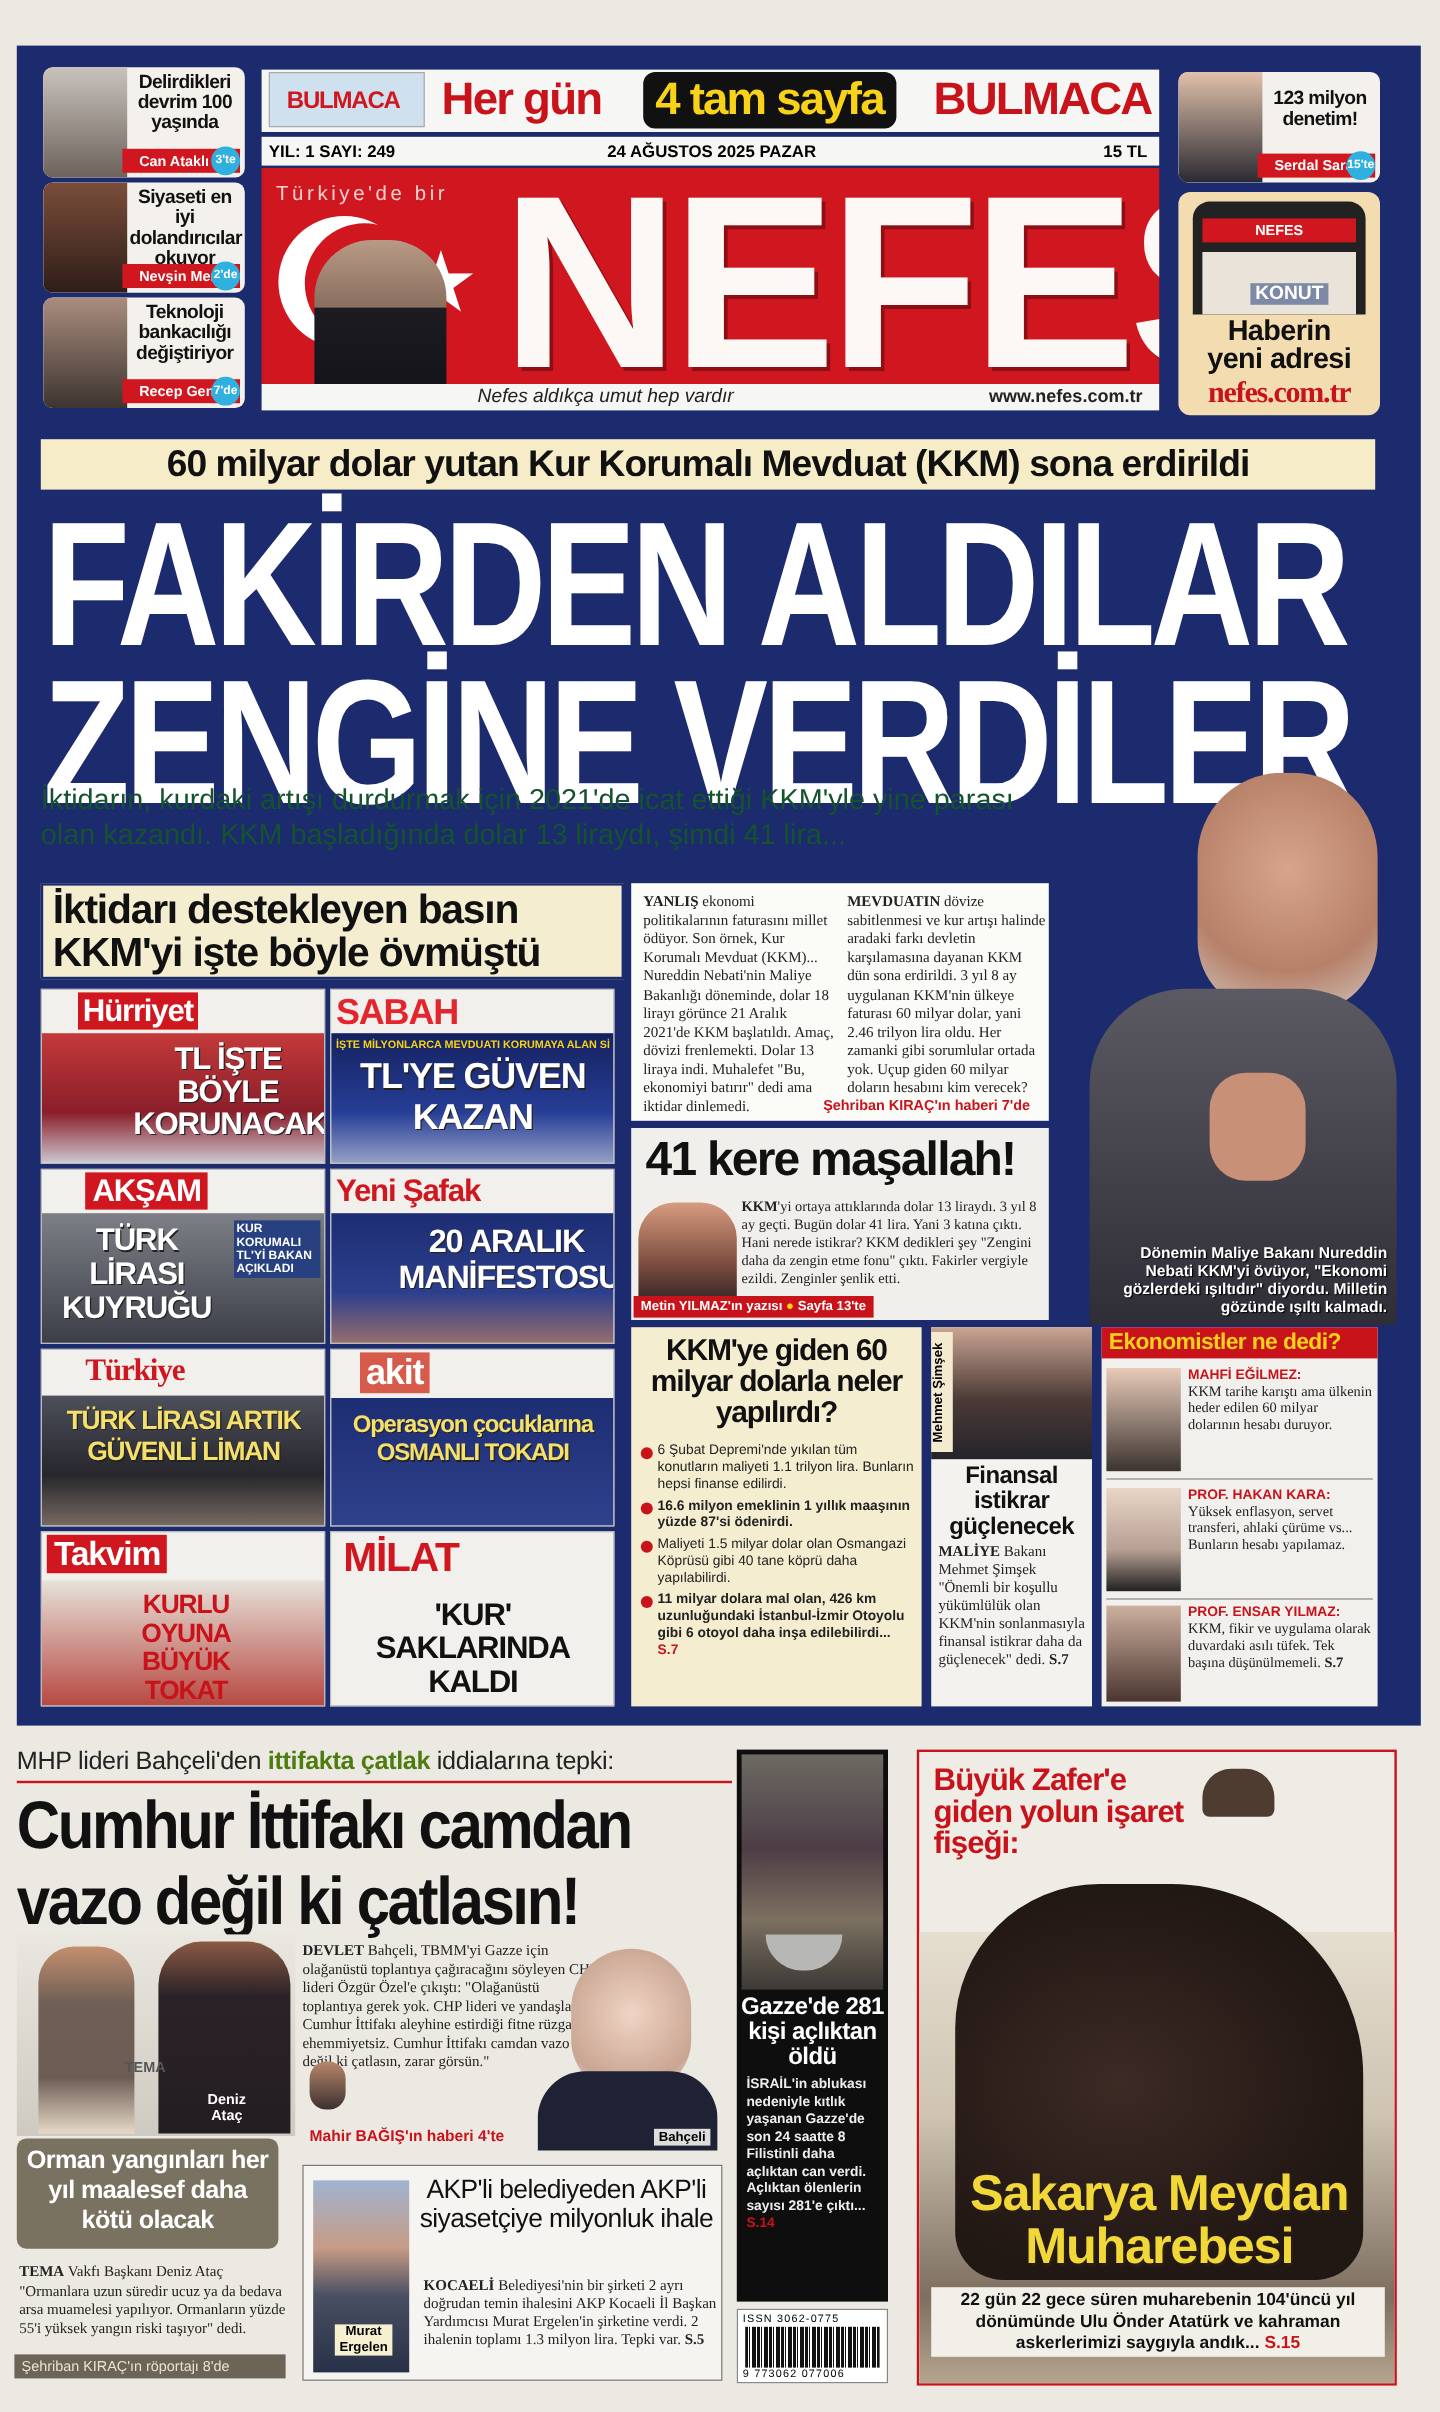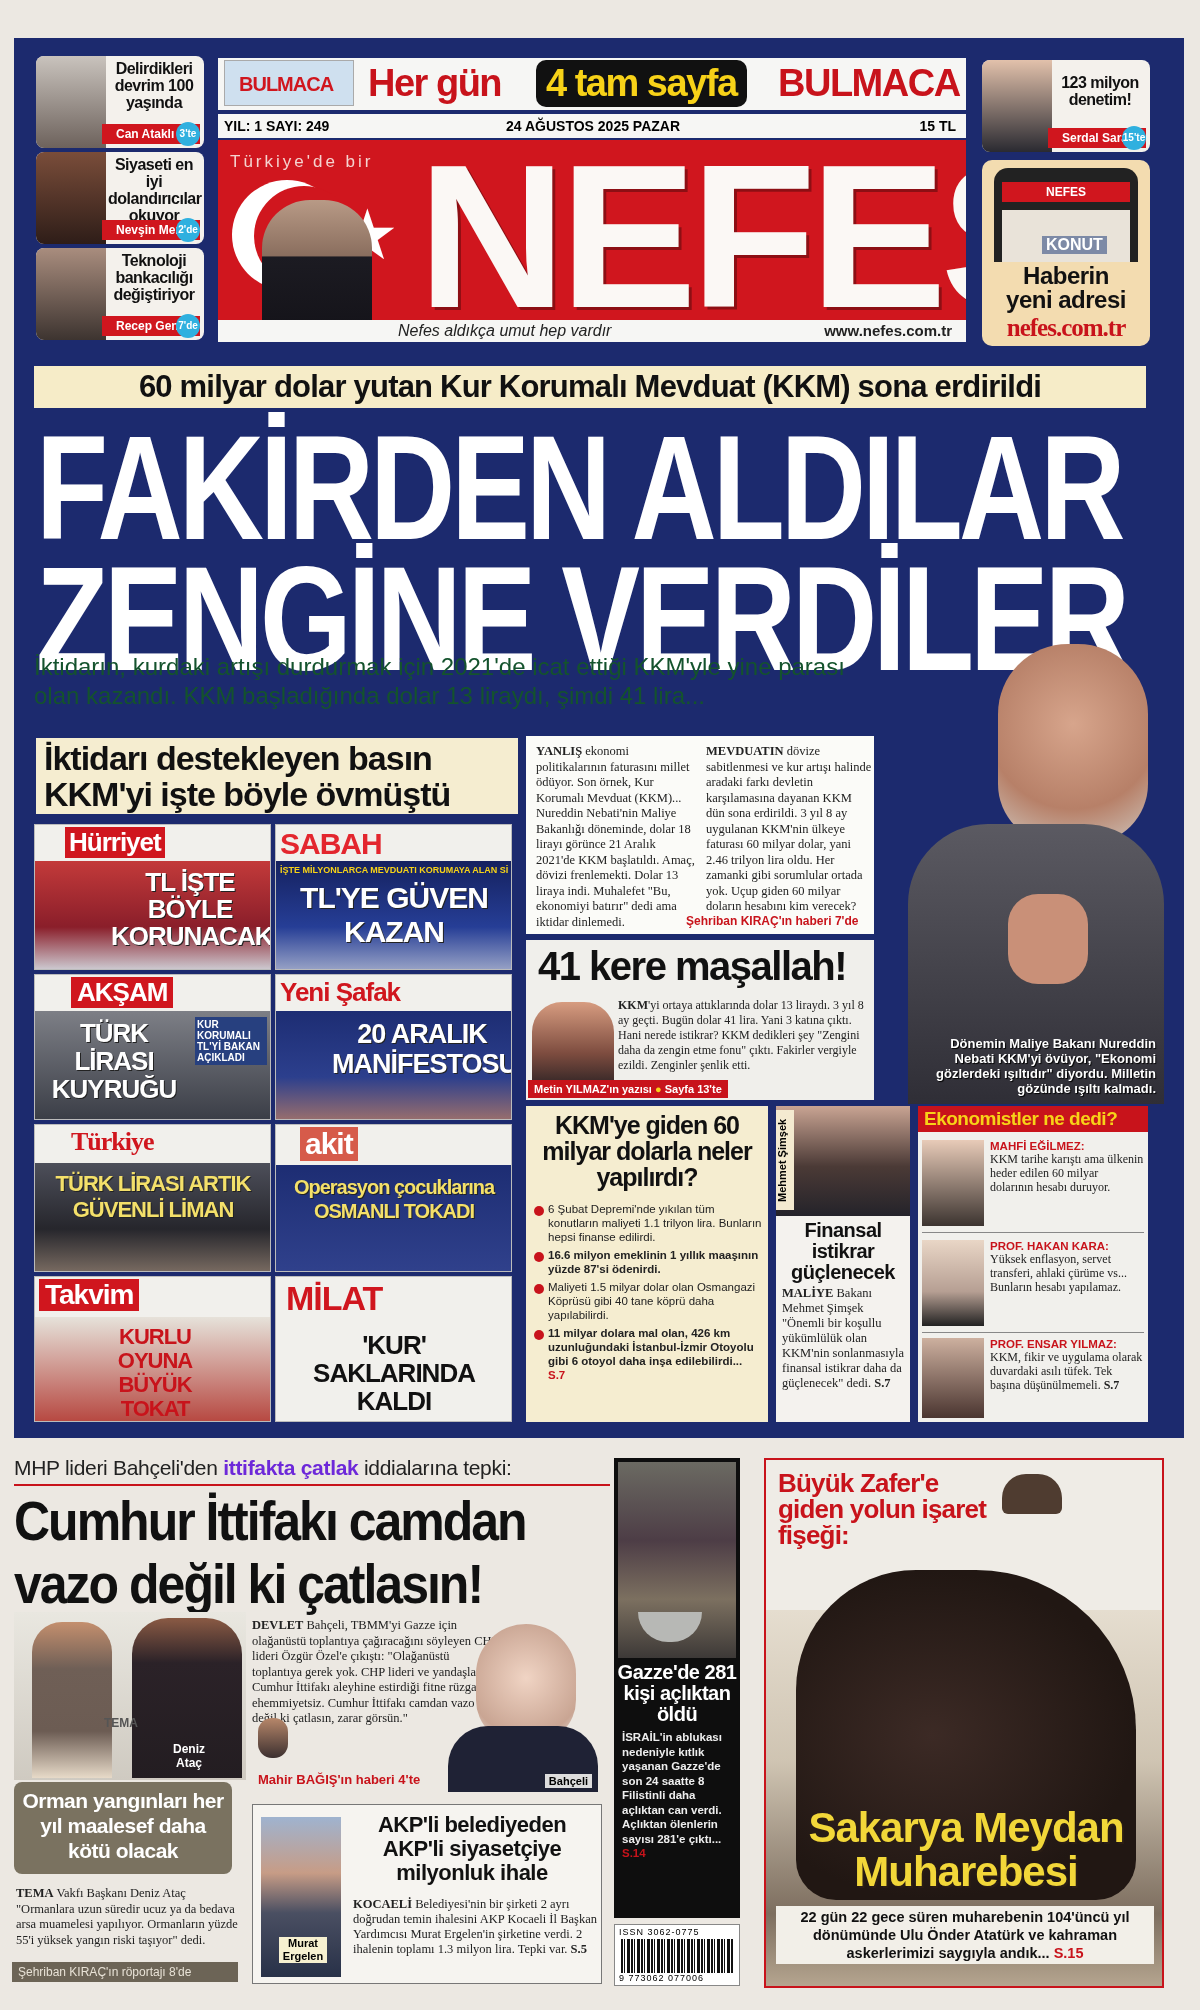--- a/index.html
+++ b/index.html
@@ -235,21 +235,21 @@
   <div class="abs" style="left:4px;top:226px;width:222px;height:1px;background:#888;"></div>
   <div class="abs" style="left:4px;top:232px;width:62px;height:80px;background:linear-gradient(180deg,#cdb09f,#4a3530);"></div>
   <div class="abs" style="left:72px;top:232px;width:154px;">
     <div class="redtag" style="font-size:11.5px;">PROF. ENSAR YILMAZ:</div>
     <div class="body-serif" style="font-size:12px;line-height:14px;"><span>KKM, fikir ve uygulama olarak duvardaki asılı tüfek. Tek başına düşünülmemeli.</span> <b>S.7</b></div>
   </div>
 </div>
 
 <div class="abs" style="left:14px;top:1456px;width:596px;font-size:21px;color:#222;white-space:nowrap;letter-spacing:-0.3px;">
   <span>MHP lideri Bahçeli'den</span>
-  <b style="color:#6d28d9;">ittifakta çatlak</b>
+  <b style="color:#4d7c0f;">ittifakta çatlak</b>
   <span>iddialarına tepki:</span>
 </div>
 <div class="abs" style="left:14px;top:1484px;width:596px;height:2px;background:#c8131b;"></div>
 <div class="abs" style="left:14px;top:1490px;font-weight:bold;font-size:50px;line-height:56px;letter-spacing:-2px;color:#111;white-space:nowrap;transform:scaleY(1.12);transform-origin:left top;">
   <div>Cumhur İttifakı camdan</div>
   <div>vazo değil ki çatlasın!</div>
 </div>
 
 <div class="abs" style="left:14px;top:1612px;width:232px;height:168px;background:linear-gradient(180deg,#e9e7e0,#cfcac1);">
   <div class="abs" style="left:18px;top:10px;width:80px;height:156px;border-radius:30px 30px 0 0;background:linear-gradient(180deg,#c48f6e,#6f5f56 30%,#6c5c53 70%,#e7dac8);"></div>
@@ -272,21 +272,21 @@
 <div class="abs redtag" style="left:258px;top:1772px;font-size:13px;">Mahir BAĞIŞ'ın haberi 4'te</div>
 <div class="abs" style="left:448px;top:1616px;width:150px;height:176px;overflow:hidden;">
   <div class="abs" style="left:28px;top:8px;width:100px;height:120px;border-radius:50px 50px 44px 44px;background:radial-gradient(circle at 50% 45%,#f0d4c4,#c9a593 70%,#eee);"></div>
   <div class="abs" style="left:0;top:110px;width:150px;height:70px;border-radius:40px 40px 0 0;background:#1f2235;"></div>
   <span class="abs" style="right:6px;bottom:4px;background:#ddd;font-size:11px;font-weight:bold;padding:1px 4px;">Bahçeli</span>
 </div>
 
 <div class="abs" style="left:252px;top:1804px;width:350px;height:180px;border:1px solid #777;background:#f6f4f0;">
   <div class="abs" style="left:8px;top:12px;width:80px;height:160px;background:linear-gradient(180deg,#9fb3cf,#c79c86 35%,#4a4f62 60%,#283148);"></div>
   <div class="abs" style="left:26px;top:132px;width:48px;background:#f6f0d0;text-align:center;font-size:11px;font-weight:bold;line-height:13px;">Murat Ergelen</div>
-  <div class="abs" style="left:96px;top:8px;width:246px;text-align:center;font-weight:bold;font-size:22px;line-height:24px;letter-spacing:-0.5px;color:#111;">AKP'li belediyeden AKP'li siyasetçiye milyonluk ihale</div>
+  <div class="abs" style="left:96px;top:8px;width:246px;text-align:center;font-weight:normal;font-size:22px;line-height:24px;letter-spacing:-0.5px;color:#111;">AKP'li belediyeden AKP'li siyasetçiye milyonluk ihale</div>
   <div class="abs body-serif" style="left:100px;top:92px;width:244px;font-size:12.5px;line-height:15px;">
     <b>KOCAELİ</b> <span>Belediyesi'nin bir şirketi 2 ayrı doğrudan temin ihalesini AKP Kocaeli İl Başkan Yardımcısı Murat Ergelen'in şirketine verdi. 2 ihalenin toplamı 1.3 milyon lira. Tepki var.</span> <b>S.5</b>
   </div>
 </div>
 
 <div class="abs" style="left:614px;top:1458px;width:126px;height:460px;background:#0e0e0e;">
   <div class="abs" style="left:4px;top:4px;width:118px;height:196px;background:linear-gradient(180deg,#6b6a62,#4d3d46 40%,#7c7060 70%,#3d3937);">
     <div class="abs" style="left:20px;top:150px;width:64px;height:30px;border-radius:0 0 32px 32px;background:#b7b8b5;"></div>
   </div>
   <div class="abs" style="left:2px;top:204px;width:122px;text-align:center;font-weight:bold;color:#fff;font-size:20px;line-height:21px;letter-spacing:-0.5px;">Gazze'de 281 kişi açlıktan öldü</div>

